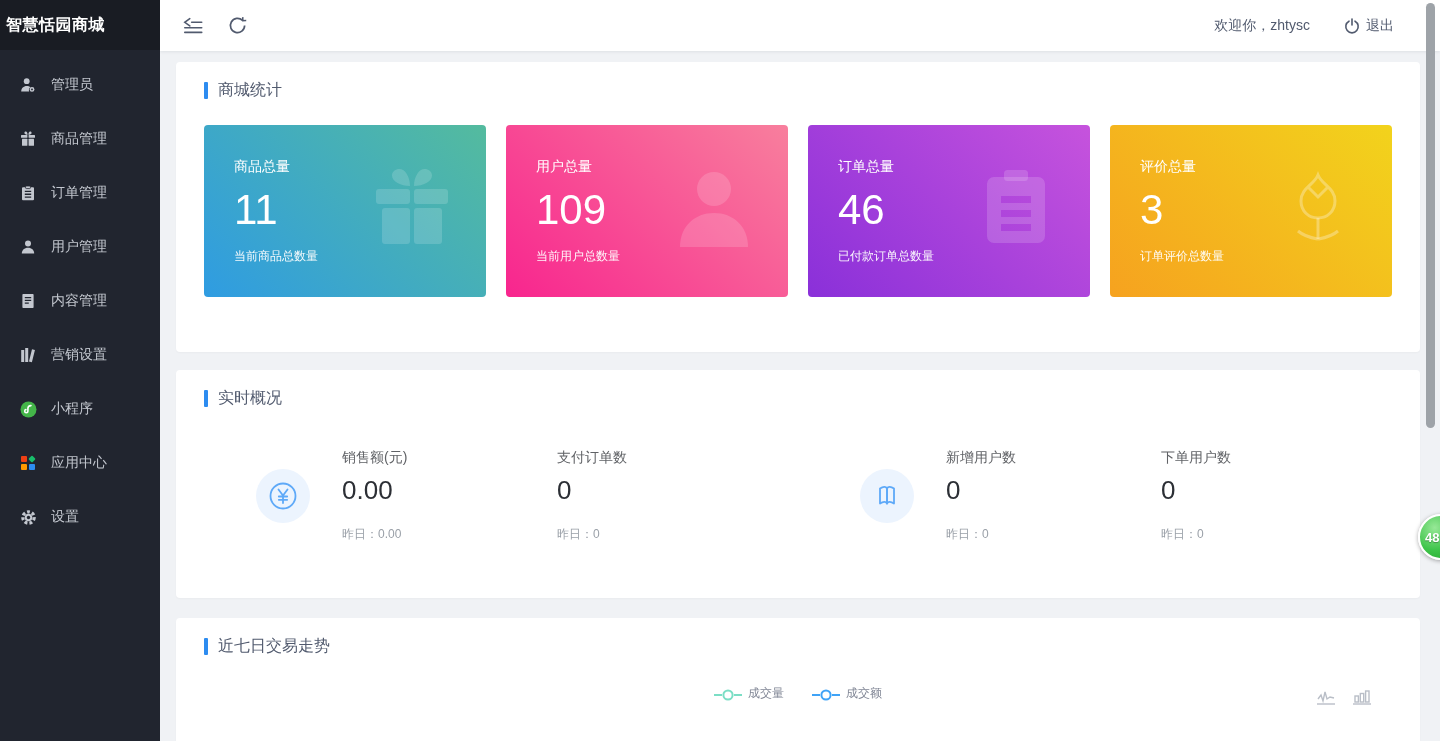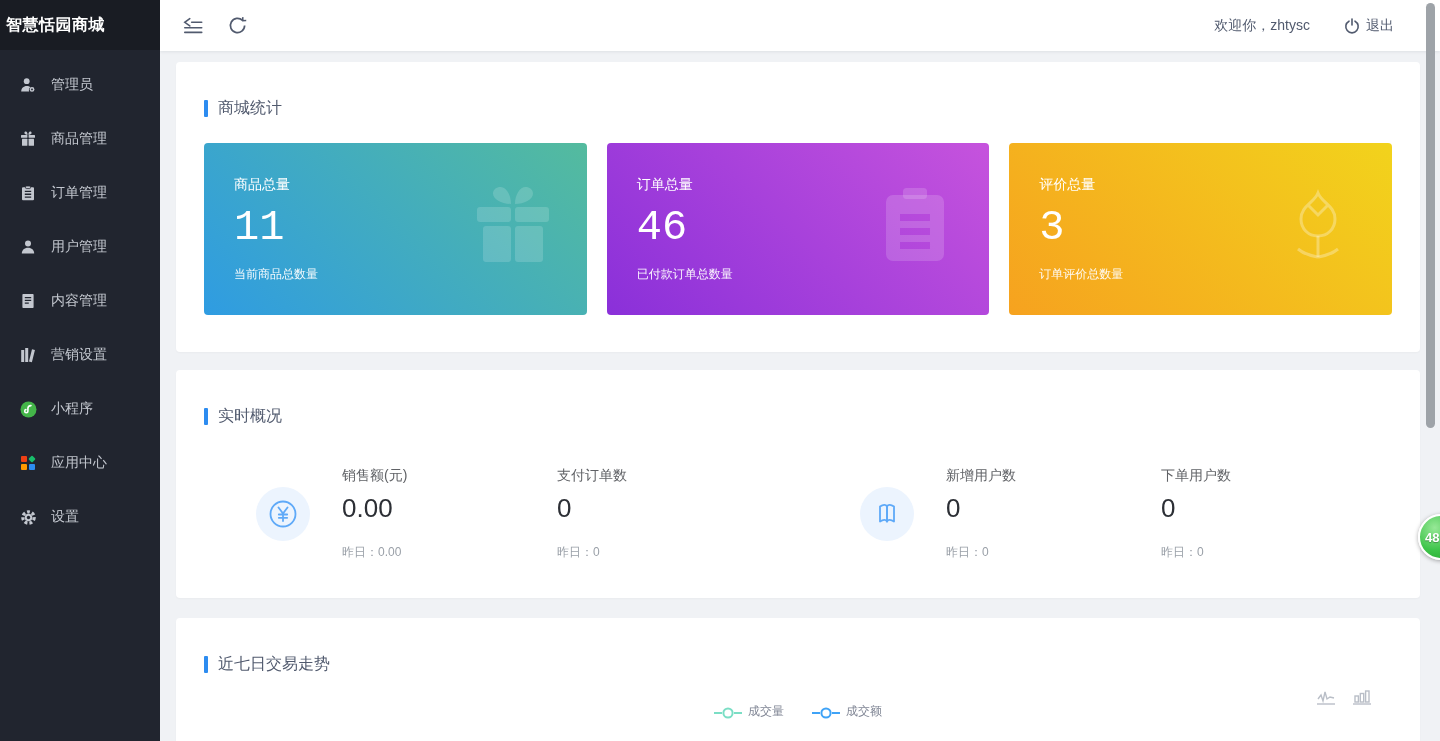--- a/index.html
+++ b/index.html
@@ -18,29 +18,29 @@
 
   
   .topbar { position:absolute; left:160px; top:0; right:0; height:51px; background:#fff; box-shadow:0 1px 3px rgba(0,21,41,.08); display:flex; align-items:center; padding:0 18px 0 20px; z-index:5; }
   .tb-icon { width:26px; height:22px; display:flex; align-items:center; justify-content:center; cursor:pointer; color:#515a6e; }
   .tb-icon + .tb-icon { margin-left:18px; }
   .tb-right { margin-left:auto; display:flex; align-items:center; gap:34px; padding-right:28px; color:#515a6e; font-size:14px; }
   .logout { display:flex; align-items:center; gap:6px; cursor:pointer; color:#515a6e; }
 
   
   .content { position:absolute; left:160px; top:51px; right:0; bottom:0; padding:11px 20px 0 16px; overflow:hidden; }
-  .panel { background:#fff; border-radius:4px; padding:36px 28px; box-shadow:0 1px 2px rgba(0,0,0,.03); }
+  .panel { background:#fff; border-radius:4px; padding:18px 28px; box-shadow:0 1px 2px rgba(0,0,0,.03); }
   .panel-stats { height:290px; margin-bottom:18px; }
   .panel-realtime { height:228px; margin-bottom:20px; }
   .panel-trend { height:290px; position:relative; }
   .sec-title { display:flex; align-items:center; font-size:16px; color:#515a6e; }
   .sec-bar { width:4px; height:17px; background:#2d8cf0; border-radius:1px; margin-right:10px; }
 
   
-  .cards { display:flex; gap:20px; margin-top:24px;font-family:Liberation Mono, monospace; }
+  .cards { display:flex; gap:20px; margin-top:24px; }
   .card { flex:1; height:172px; border-radius:4px; color:#fff; padding:33px 30px; position:relative; overflow:hidden; }
   .card-title { font-size:14px; }
   .card-value { font-size:42px; font-weight:300; line-height:1; margin:13px 0 17px; }
   .card-desc { font-size:12px; opacity:.95; }
   .card-icon { position:absolute; right:24px; top:34px; width:100px; height:100px; }
 
   
   .rt-row { display:flex; align-items:center; margin-top:40px; padding-left:52px; }
   .rt-icon { width:54px; height:54px; border-radius:50%; background:#ecf4fe; display:flex; align-items:center; justify-content:center; flex:none; margin-right:32px; }
   .rt-stat1 { width:215px; }
@@ -217,20 +217,29 @@
           <div class="card-desc">当前商品总数量</div>
           <svg class="card-icon" viewBox="0 0 100 100" fill="rgba(255,255,255,.16)">
             <rect x="14" y="30" width="34" height="15" rx="3"></rect>
               <rect x="52" y="30" width="34" height="15" rx="3"></rect>
             <rect x="20" y="49" width="28" height="36" rx="3"></rect>
               <rect x="52" y="49" width="28" height="36" rx="3"></rect>
             <path d="M48 27c-9 0-18-4.5-18-10.5 0-4 3.5-6.5 7.5-6.5 5.5 0 10.5 7.5 10.5 17zm4 0c9 0 18-4.5 18-10.5 0-4-3.5-6.5-7.5-6.5-5.5 0-10.5 7.5-10.5 17z"></path>
           </svg>
         </div>
 
+        <div class="card" style="background: linear-gradient(45deg, rgb(248, 37, 142), rgb(248, 127, 157));">
+          <div class="card-title">用户总量</div>
+          <div class="card-value">109</div>
+          <div class="card-desc">当前用户总数量</div>
+          <svg class="card-icon" viewBox="0 0 100 100" fill="rgba(255,255,255,.16)">
+            <circle cx="50" cy="30" r="17"></circle>
+              <path d="M16 88c0-21 15-34 34-34s34 13 34 34z"></path>
+          </svg>
+        </div>
 
         <div class="card" style="background: linear-gradient(45deg, rgb(138, 48, 217), rgb(198, 83, 221));">
           <div class="card-title">订单总量</div>
           <div class="card-value">46</div>
           <div class="card-desc">已付款订单总数量</div>
           <svg class="card-icon" viewBox="0 0 100 100">
             <path fill-rule="evenodd" fill="rgba(255,255,255,.16)" d="M28 18h44a7 7 0 0 1 7 7v52a7 7 0 0 1-7 7H28a7 7 0 0 1-7-7V25a7 7 0 0 1 7-7zm7 19h30v7H35zm0 14h30v7H35zm0 14h30v7H35z"></path>
             <rect x="38" y="11" width="24" height="11" rx="3.5" fill="rgba(255,255,255,.16)"></rect>
           </svg>
         </div>

